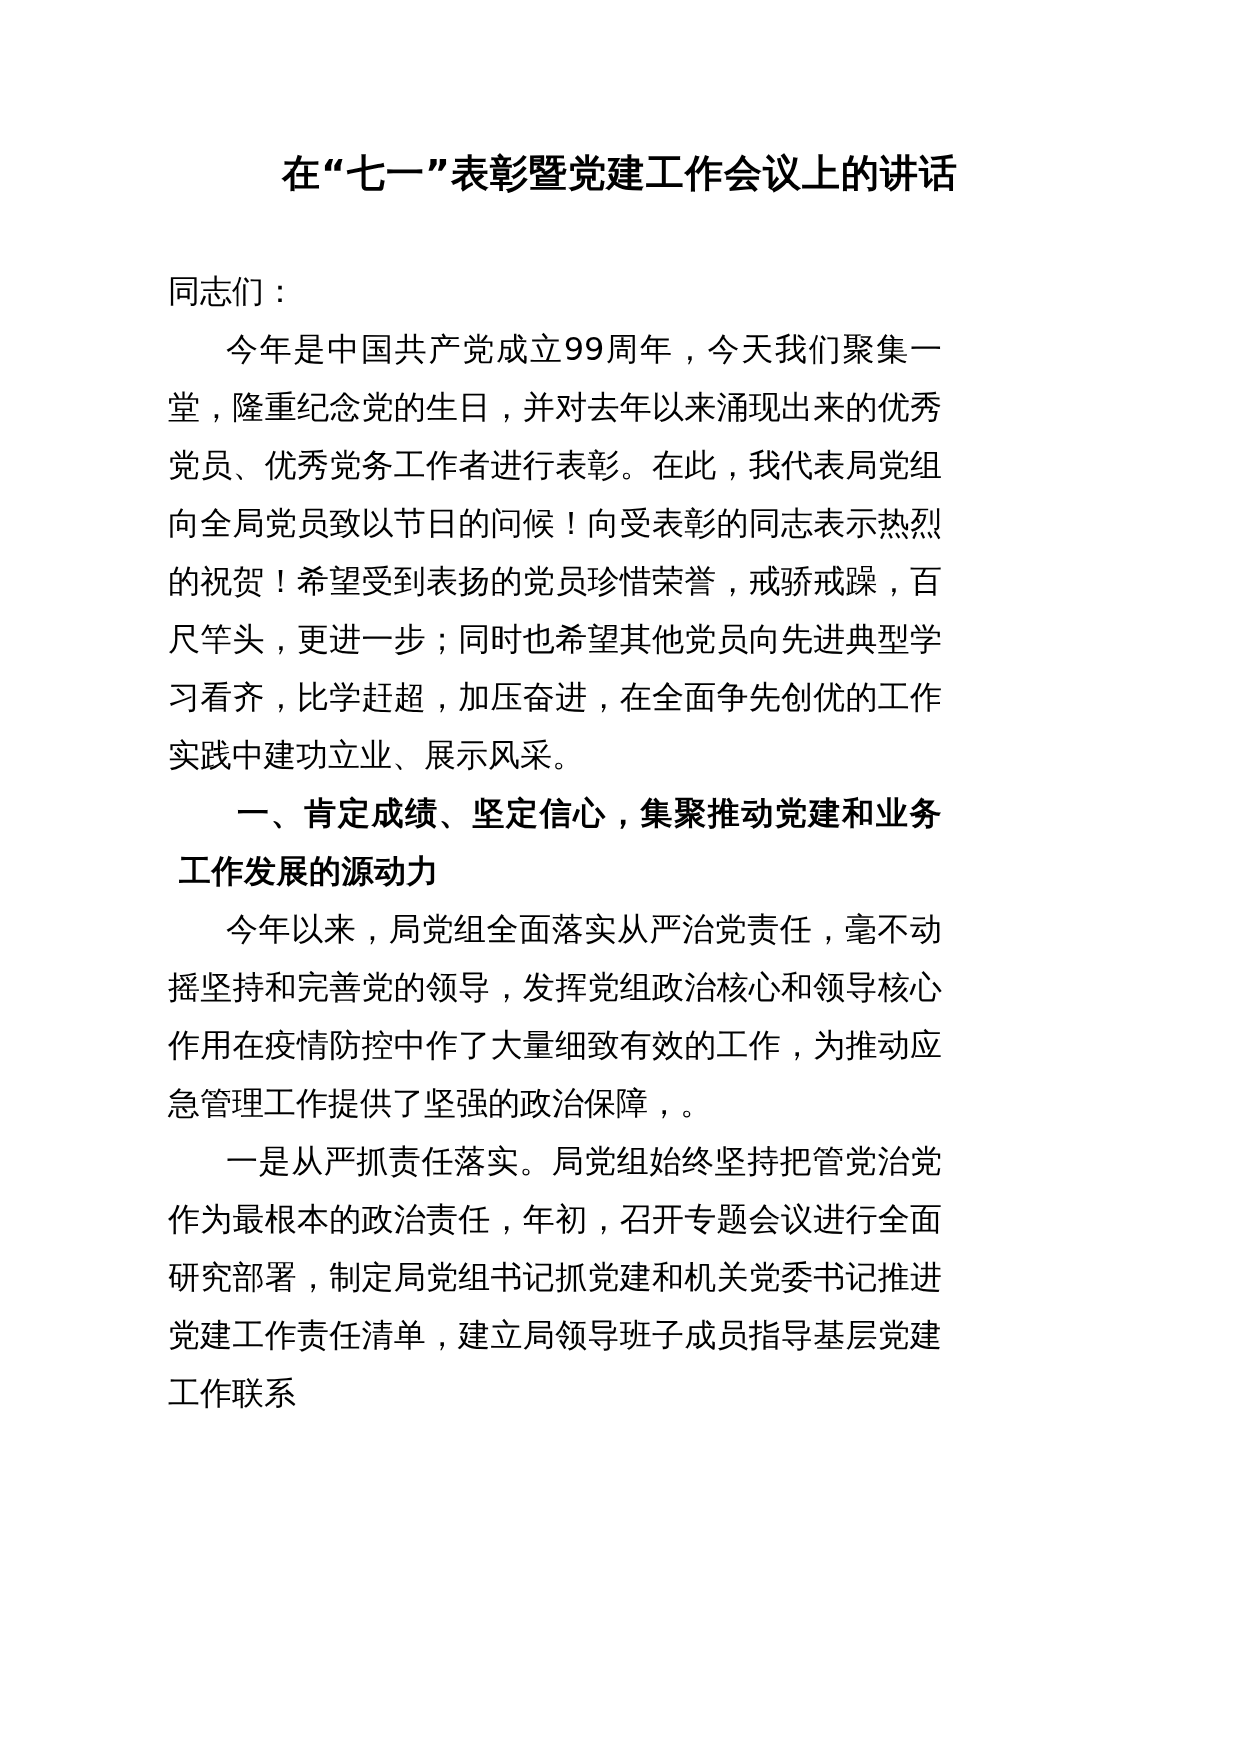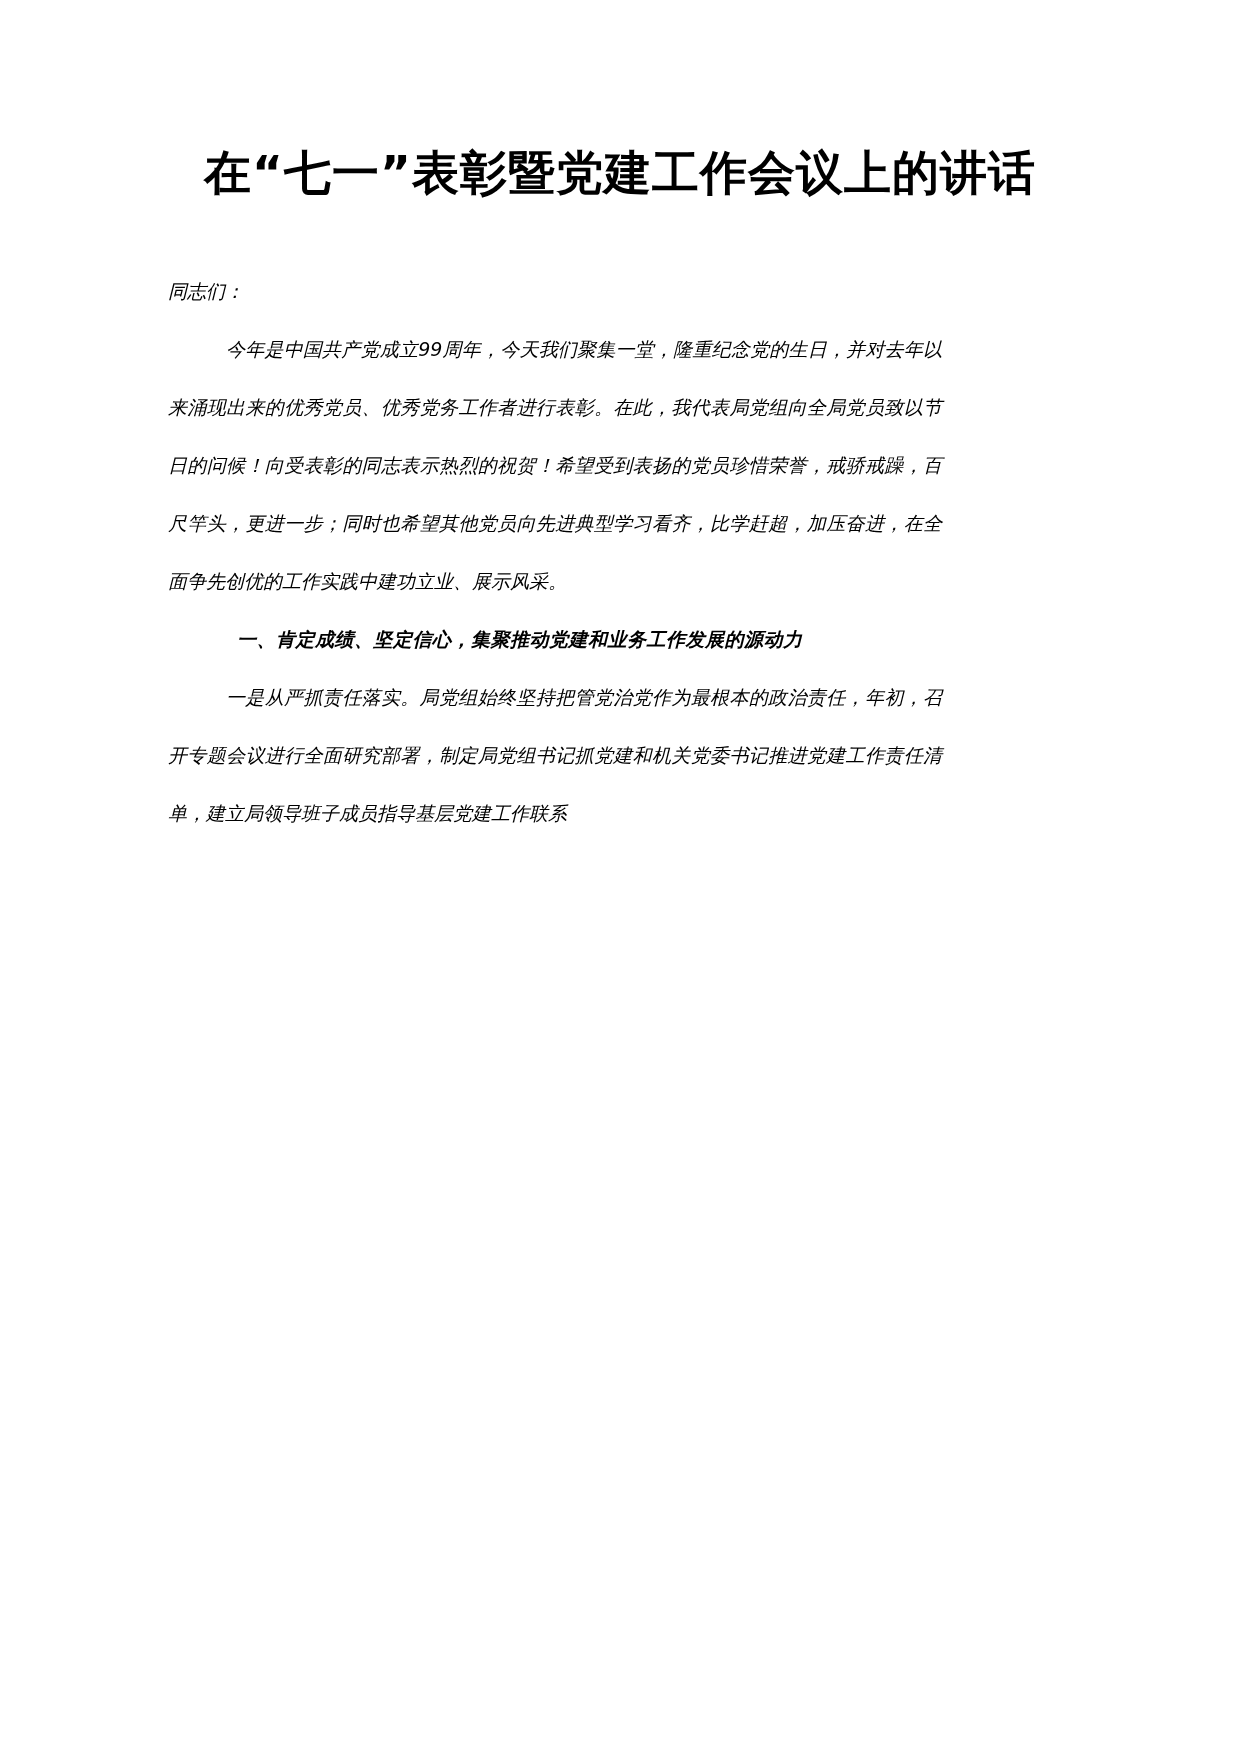--- a/index.html
+++ b/index.html
@@ -22,34 +22,33 @@
       width: 1240px;
       height: 1754px;
       background: #ffffff;
     }
     .title {
       position: absolute;
       left: 0;
       width: 1240px;
       top: 143px;
       text-align: center;
-      font-size: 47px;
+      font-size: 38px;
       font-weight: bold;
       line-height: 60px;
       letter-spacing: 1px;
       margin: 0;
     }
     .body-text {
       position: absolute;
       left: 168px;
       top: 262px;
       width: 774px;
-      font-size: 19px;
+      font-size: 32px;
       line-height: 58px;
-      font-style: italic;
     }
     .para {
       margin: 0;
       text-align: justify;
       text-justify: inter-character;
     }
     .para.indent {
       text-indent: 58px;
     }
     .para.heading {
@@ -61,15 +60,16 @@
 </head>
 <body>
 
 <div class="page">
   <h1 class="title">在“七一”表彰暨党建工作会议上的讲话</h1>
 
   <div class="body-text">
     <p class="para">同志们：</p>
     <p class="para indent">今年是中国共产党成立99周年，今天我们聚集一堂，隆重纪念党的生日，并对去年以来涌现出来的优秀党员、优秀党务工作者进行表彰。在此，我代表局党组向全局党员致以节日的问候！向受表彰的同志表示热烈的祝贺！希望受到表扬的党员珍惜荣誉，戒骄戒躁，百尺竿头，更进一步；同时也希望其他党员向先进典型学习看齐，比学赶超，加压奋进，在全面争先创优的工作实践中建功立业、展示风采。</p>
     <p class="para indent heading">一、肯定成绩、坚定信心，集聚推动党建和业务工作发展的源动力</p>
+    <p class="para indent">今年以来，局党组全面落实从严治党责任，毫不动摇坚持和完善党的领导，发挥党组政治核心和领导核心作用在疫情防控中作了大量细致有效的工作，为推动应急管理工作提供了坚强的政治保障，。</p>
     <p class="para indent">一是从严抓责任落实。局党组始终坚持把管党治党作为最根本的政治责任，年初，召开专题会议进行全面研究部署，制定局党组书记抓党建和机关党委书记推进党建工作责任清单，建立局领导班子成员指导基层党建工作联系</p>
   </div>
 </div>
 
 </body></html>

